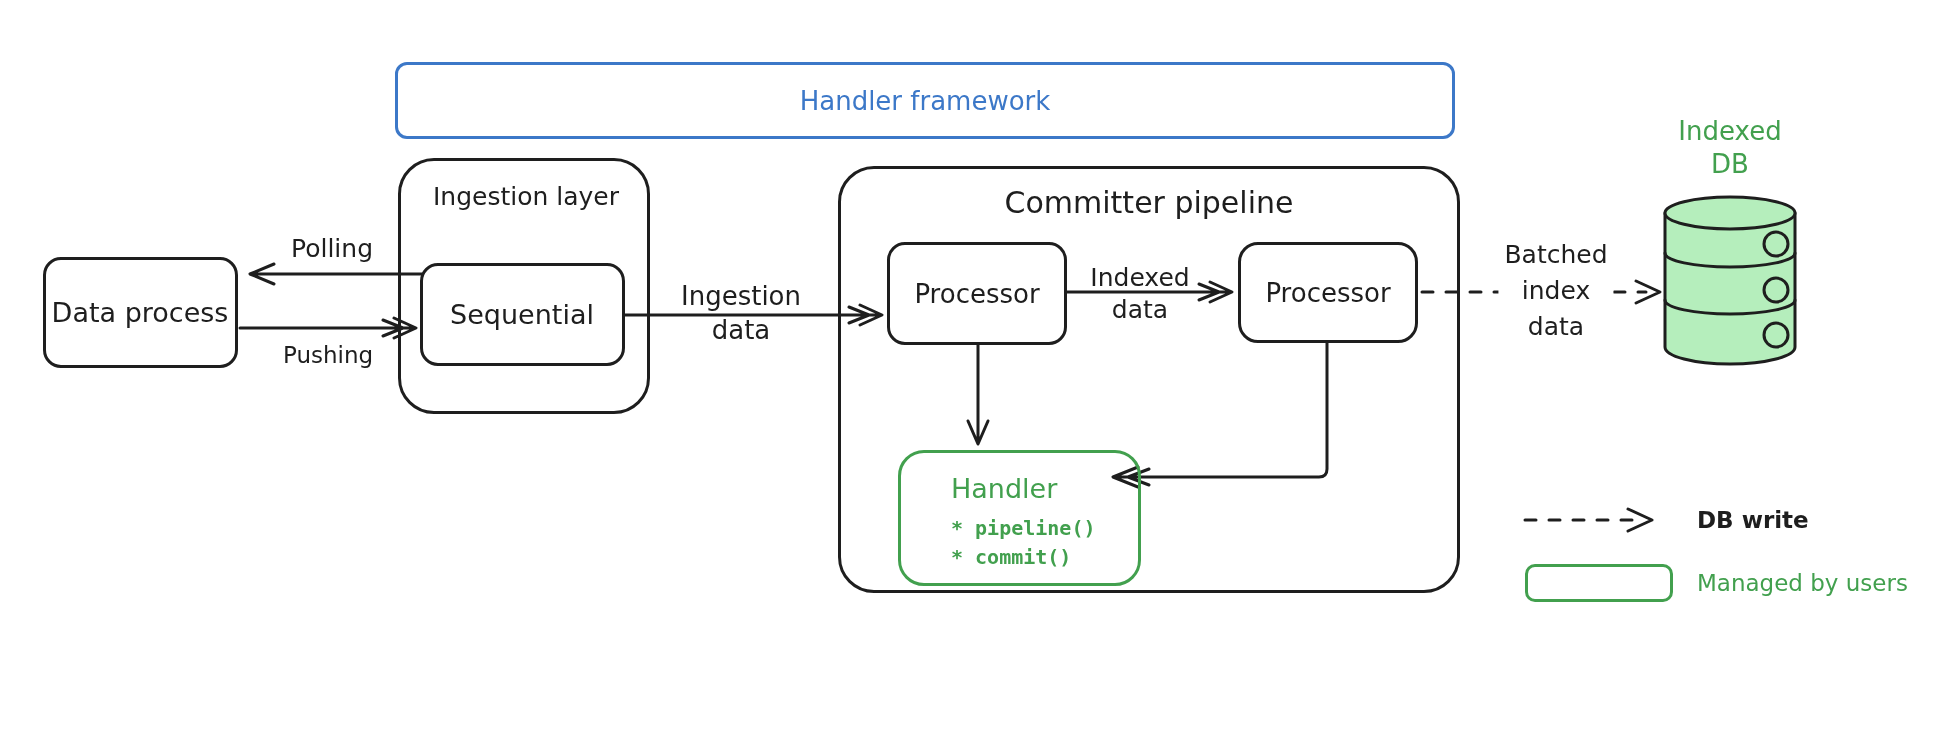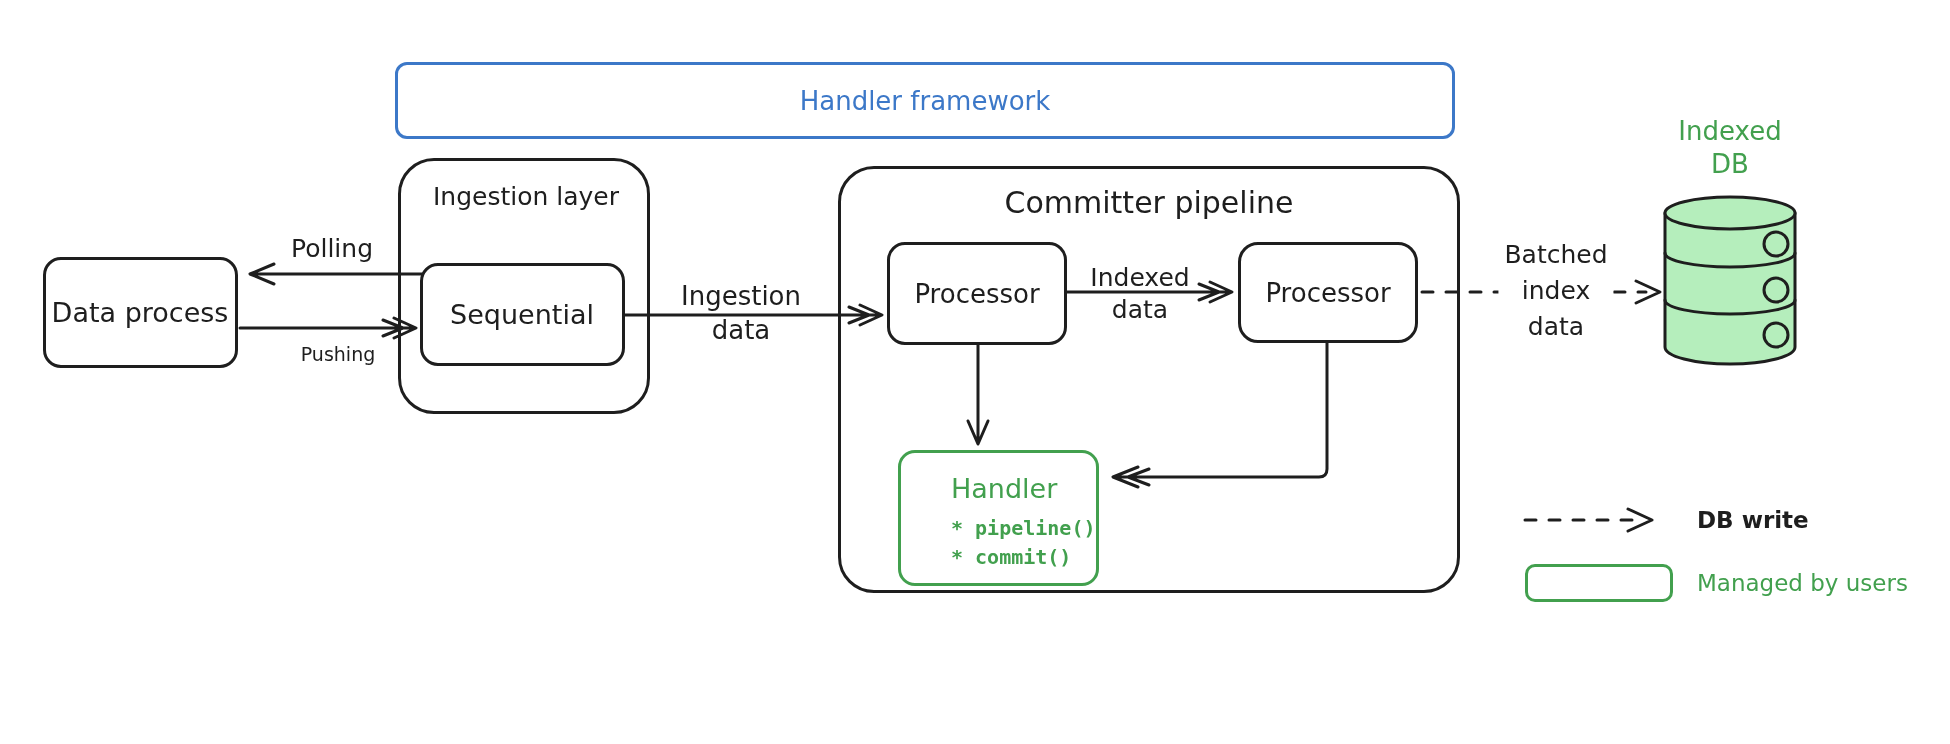--- a/index.html
+++ b/index.html
@@ -92,39 +92,39 @@
   <div class="box" style="left:43px; top:257px; width:195px; height:111px; border-radius:18px;"></div>
 
   <div class="box" style="left:420px; top:263px; width:205px; height:103px; border-radius:18px;"></div>
 
   <div class="box" style="left:838px; top:166px; width:622px; height:427px; border-radius:36px;"></div>
 
   <div class="box" style="left:887px; top:242px; width:180px; height:103px; border-radius:18px;"></div>
 
   <div class="box" style="left:1238px; top:242px; width:180px; height:101px; border-radius:20px;"></div>
 
-  <div class="box green-border" style="left:898px; top:450px; width:201px; height:136px; border-radius:17px;">
+  <div class="box green-border" style="left:898px; top:450px; width:243px; height:136px; border-radius:26px;">
     <div class="handler-title">Handler</div>
     <div class="handler-methods">
       <div>* pipeline()</div>
       <div>* commit()</div>
     </div>
   </div>
 
   <div class="lbl blue-ink" style="left:925px; top:101px; font-size:26px;">Handler framework</div>
 
   <div class="lbl" style="left:526px; top:197px; font-size:25px;">Ingestion layer</div>
 
   <div class="lbl" style="left:140px; top:313px; font-size:27px;">Data process</div>
 
   <div class="lbl" style="left:522px; top:315px; font-size:27px;">Sequential</div>
 
   <div class="lbl" style="left:332px; top:249px; font-size:25px;">Polling</div>
 
-  <div class="lbl" style="left:338px; top:355px; font-size:19px;text-align:center;">Pushing</div>
+  <div class="lbl" style="left:328px; top:355px; font-size:23px;text-align:center;">Pushing</div>
 
   <div class="lbl" style="left:741px; top:313px; font-size:26px; line-height:34px;">
     <div>Ingestion</div>
     <div>data</div>
   </div>
 
   <div class="lbl" style="left:1149px; top:203px; font-size:30px;">Committer pipeline</div>
 
   <div class="lbl" style="left:977px; top:294px; font-size:26px;">Processor</div>
 

